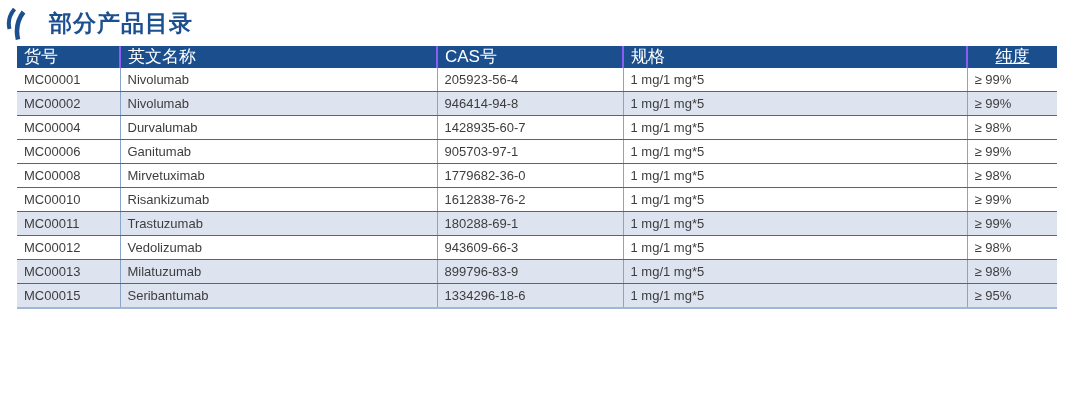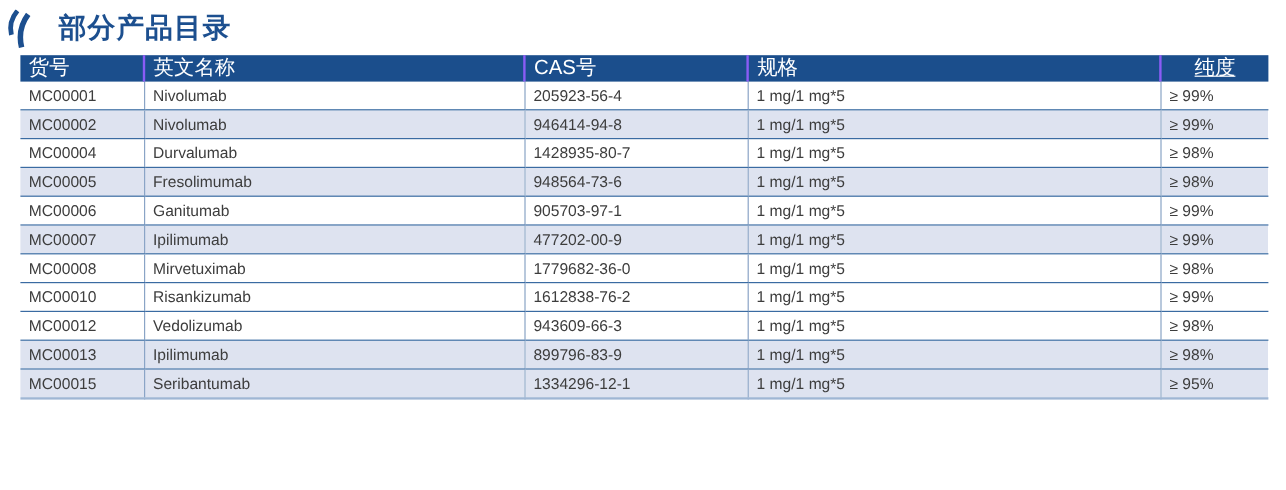--- a/index.html
+++ b/index.html
@@ -90,74 +90,67 @@
       <tr class="alt">
         <td>MC00002</td>
         <td>Nivolumab</td>
         <td>946414-94-8</td>
         <td>1 mg/1 mg*5</td>
         <td class="col-purity">≥ 99%</td>
       </tr>
       <tr>
         <td>MC00004</td>
         <td>Durvalumab</td>
-        <td>1428935-80-7</td>
-        <td>1 mg/1 mg*5</td>
-        <td class="col-purity">≥ 98%</td>
-      </tr>
-      <tr class="alt">
-        <td>MC00005</td>
-        <td>Fresolimumab</td>
-        <td>948564-73-6</td>
+        <td>1428935-60-7</td>
         <td>1 mg/1 mg*5</td>
         <td class="col-purity">≥ 98%</td>
       </tr>
       <tr>
         <td>MC00006</td>
         <td>Ganitumab</td>
         <td>905703-97-1</td>
-        <td>1 mg/1 mg*5</td>
-        <td class="col-purity">≥ 99%</td>
-      </tr>
-      <tr class="alt">
-        <td>MC00007</td>
-        <td>Ipilimumab</td>
-        <td>477202-00-9</td>
         <td>1 mg/1 mg*5</td>
         <td class="col-purity">≥ 99%</td>
       </tr>
       <tr>
         <td>MC00008</td>
         <td>Mirvetuximab</td>
         <td>1779682-36-0</td>
         <td>1 mg/1 mg*5</td>
         <td class="col-purity">≥ 98%</td>
       </tr>
       <tr>
         <td>MC00010</td>
         <td>Risankizumab</td>
         <td>1612838-76-2</td>
         <td>1 mg/1 mg*5</td>
         <td class="col-purity">≥ 99%</td>
       </tr>
+      <tr class="alt">
+        <td>MC00011</td>
+        <td>Trastuzumab</td>
+        <td>180288-69-1</td>
+        <td>1 mg/1 mg*5</td>
+        <td class="col-purity">≥ 99%</td>
+      </tr>
       <tr>
         <td>MC00012</td>
         <td>Vedolizumab</td>
         <td>943609-66-3</td>
         <td>1 mg/1 mg*5</td>
         <td class="col-purity">≥ 98%</td>
       </tr>
       <tr class="alt">
         <td>MC00013</td>
-        <td>Ipilimumab</td>
+        <td>Milatuzumab</td>
         <td>899796-83-9</td>
         <td>1 mg/1 mg*5</td>
         <td class="col-purity">≥ 98%</td>
       </tr>
       <tr class="alt">
         <td>MC00015</td>
         <td>Seribantumab</td>
-        <td>1334296-12-1</td>
+        <td>1334296-18-6</td>
         <td>1 mg/1 mg*5</td>
         <td class="col-purity">≥ 95%</td>
       </tr>
     </tbody>
 </table>
 
 </body></html>

